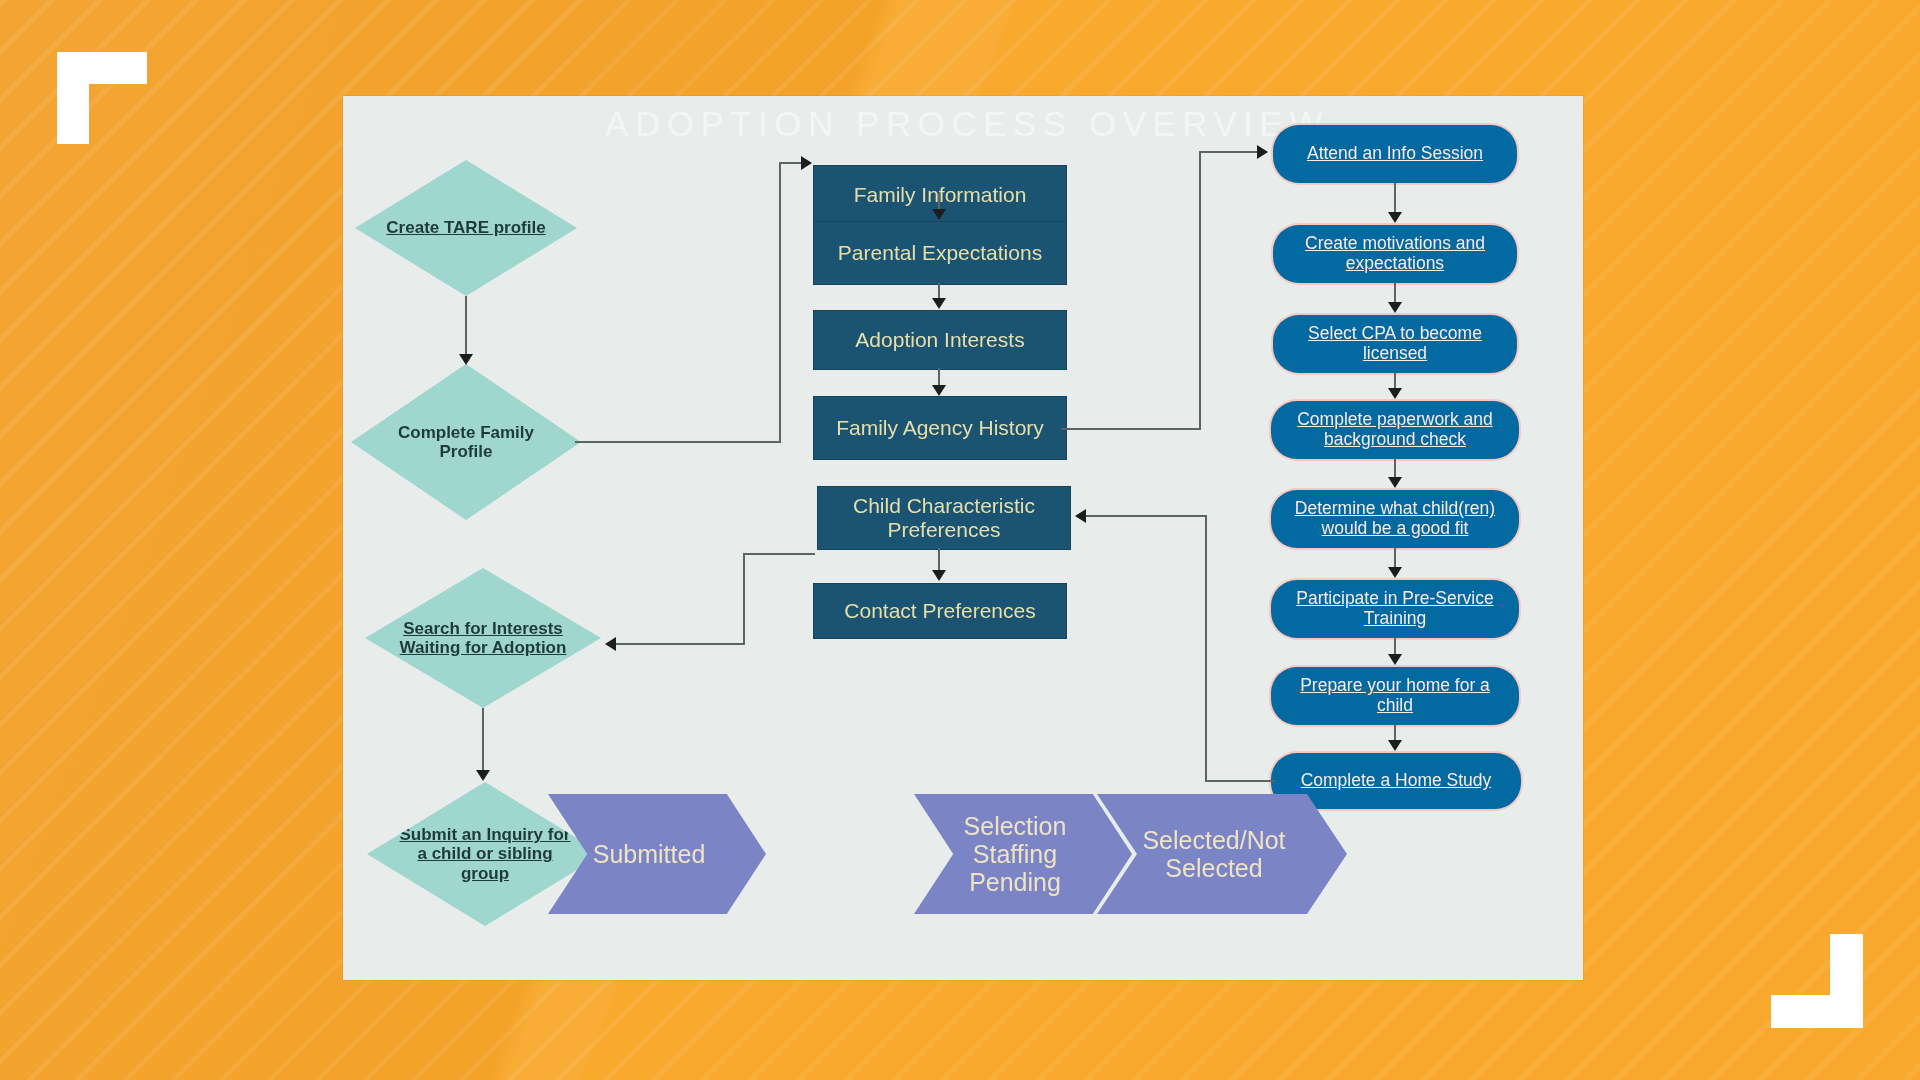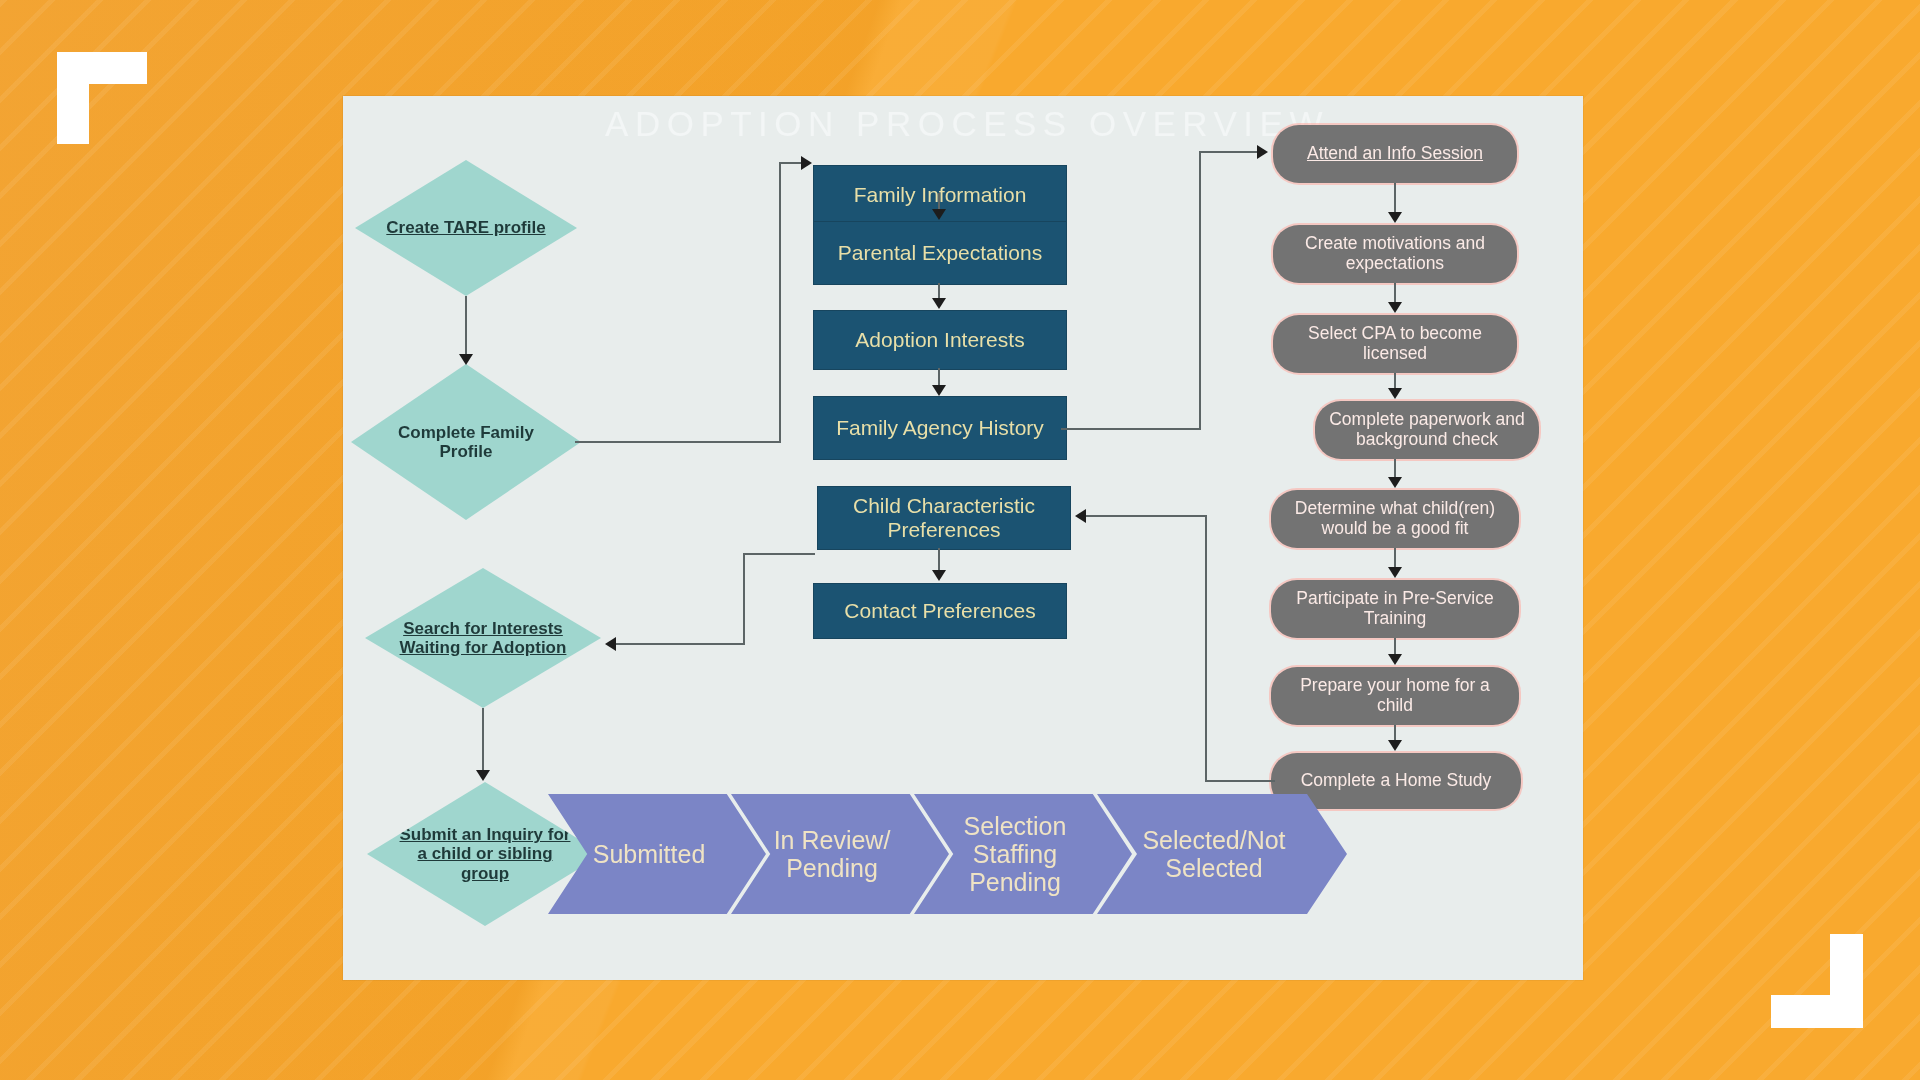--- a/index.html
+++ b/index.html
@@ -67,25 +67,26 @@
 
   
   .bluebox{
     background:#1B5372;
     color:#E8DFA8;
     font-size:21px;
     border:1px solid #17455e;
   }
   
   .redpill{
-    background:#737373;
+    background:#0369a1;
     color:#FBEAE6;
     border-radius:26px;
     font-size:17.5px;
     box-shadow:0 0 0 2px rgba(255,170,160,0.55);
+    text-decoration:underline;
   }
   .redpill.u .lbl{text-decoration:underline;}
   .redpill .lbl{width:92%;}
 
   
   .chev{
     background:#7B85C6;
     color:#EFE3C4;
     font-size:25px;
   }
@@ -186,21 +187,21 @@
   </div>
 
   <div class="node redpill" style="left:930px;top:129px;width:244px;height:58px;">
     <span class="lbl">Create motivations and expectations</span>
   </div>
 
   <div class="node redpill" style="left:930px;top:219px;width:244px;height:58px;">
     <span class="lbl">Select CPA to become licensed</span>
   </div>
 
-  <div class="node redpill" style="left:972px;top:305px;width:224px;height:58px;">
+  <div class="node redpill" style="left:928px;top:305px;width:248px;height:58px;">
     <span class="lbl">Complete paperwork and background check</span>
   </div>
 
   <div class="node redpill" style="left:928px;top:394px;width:248px;height:58px;">
     <span class="lbl">Determine what child(ren) would be a good fit</span>
   </div>
 
   <div class="node redpill" style="left:928px;top:571px;width:248px;height:58px;">
     <span class="lbl">Prepare your home for a child</span>
   </div>
@@ -242,24 +243,20 @@
   <div class="ln lnh" style="left:862px;top:684px;width:70px;"></div>
   <div class="ln lnv" style="left:862px;top:419px;height:267px;"></div>
   <div class="ln lnh" style="left:742px;top:419px;width:122px;"></div>
   <div class="arrow ar-left" style="left:732px;top:413px;"></div>
 
   <div class="node chev" style="left:205px;top:698px;width:218px;height:120px;
               clip-path:polygon(0% 0%, 82% 0%, 100% 50%, 82% 100%, 0% 100%, 18% 50%);">
     <span class="lbl">Submitted</span>
   </div>
 
-  <div class="node chev" style="left:388px;top:698px;width:218px;height:120px;
-              clip-path:polygon(0% 0%, 82% 0%, 100% 50%, 82% 100%, 0% 100%, 18% 50%);">
-    <span class="lbl">In Review/ Pending</span>
-  </div>
 
   <div class="node chev" style="left:571px;top:698px;width:218px;height:120px;
               clip-path:polygon(0% 0%, 82% 0%, 100% 50%, 82% 100%, 0% 100%, 18% 50%);">
     <span class="lbl">Selection Staffing Pending</span>
   </div>
 
   <div class="node chev" style="left:754px;top:698px;width:250px;height:120px;
               clip-path:polygon(0% 0%, 84% 0%, 100% 50%, 84% 100%, 0% 100%, 16% 50%);">
     <span class="lbl">Selected/Not Selected</span>
   </div>

